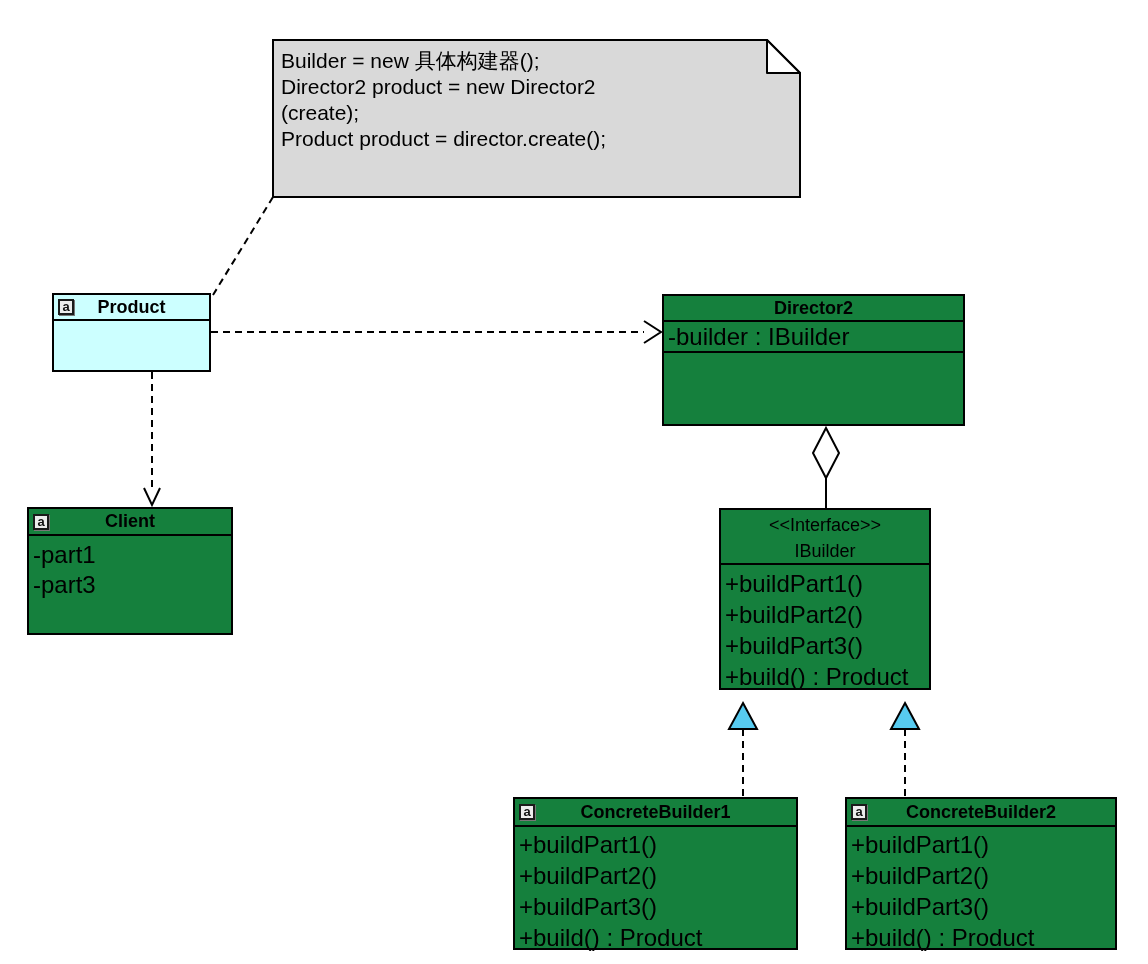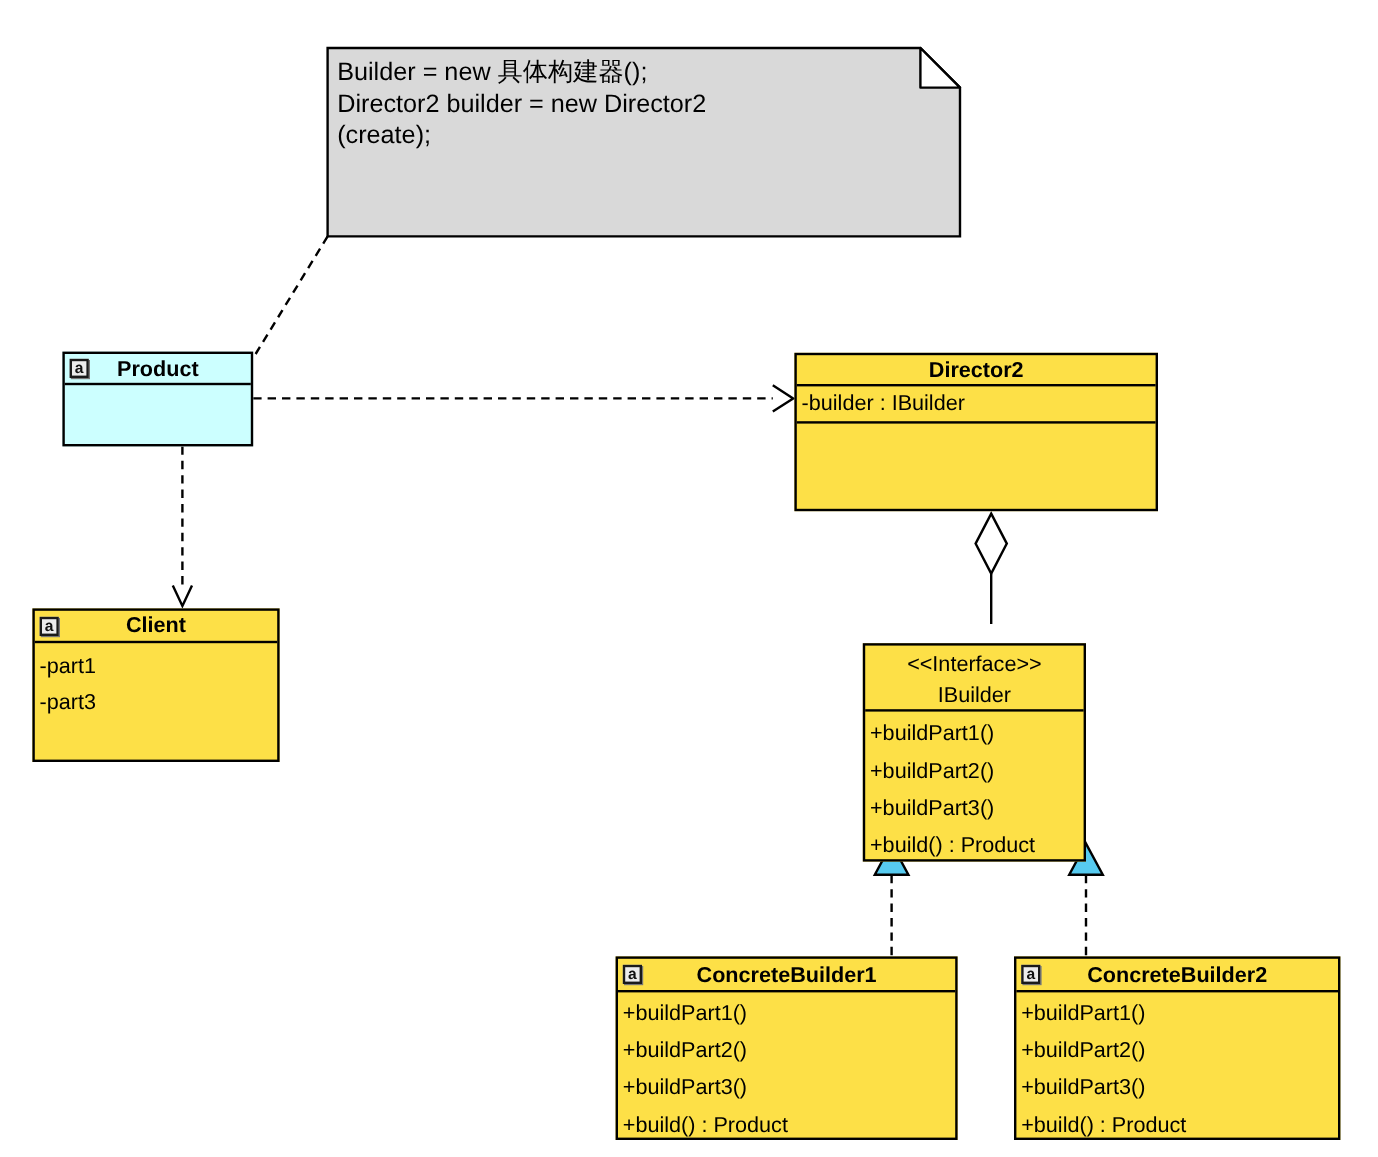--- a/index.html
+++ b/index.html
@@ -13,40 +13,40 @@
   svg.layer { position:absolute; left:0; top:0; }
 
   
   .note-text {
     position:absolute; left:281px; top:36px; width:505px;
     font-size:21px; line-height:26px; white-space:nowrap;
   }
 
   
   .uml-class {
-    position:absolute; background:#fde047; border:2px solid #000;
+    position:absolute; background:#15803d; border:2px solid #000;
   }
   .uml-class.light { background:#ccffff; }
   .cls-title {
     position:relative; border-bottom:2px solid #000;
     display:flex; align-items:center; justify-content:center;
     font-weight:bold; font-size:18px; white-space:nowrap;
   }
   .cls-header2 {
     border-bottom:2px solid #000; text-align:center;
     font-size:18px; line-height:26px; padding-top:2px; white-space:nowrap;
   }
   .cls-header2 .big { font-weight:normal; }
   .a-icon {
     position:absolute; left:4px; top:50%; transform:translateY(-50%);
     width:16px; height:16px; border:2px solid #1a1a1a; background:#ececec;
     font-size:13px; line-height:12px; font-weight:bold; text-align:center;
     color:#111; box-shadow:1px 1px 0 #777;
   }
-  .compartment { padding:2px 0 0 4px; font-size:18px; overflow:hidden; }
+  .compartment { padding:2px 0 0 4px; font-size:24px; overflow:hidden; }
   .member { height:31px; line-height:31px; white-space:nowrap; }
 </style>
 </head>
 <body>
 
 <div class="canvas">
 
   <svg class="layer" width="1148" height="964" viewBox="0 0 1148 964">
 
     <path d="M273,28 L767,28 L800,61 L800,185 L273,185 Z" stroke="#000" stroke-width="2" fill="#d9d9d9"></path>
@@ -75,22 +75,23 @@
     </g>
 
     <g>
       <polygon points="905,691 919,717 891,717" stroke="#000" stroke-width="2" fill="#57cbf0"></polygon>
       <line x1="905" y1="717" x2="905" y2="784" stroke="#000" stroke-width="2" stroke-dasharray="7 5"></line>
     </g>
   </svg>
 
   <div class="note-text">
     <div>Builder = new 具体构建器();</div>
-    <div>Director2 builder = new Director2</div>
+    <div>Director2 product = new Director2</div>
     <div>(create);</div>
+    <div>Product product = director.create();</div>
   </div>
 
   <div class="uml-class light" style="left:52px;top:281px;width:159px;height:79px;">
     <div class="cls-title" style="height:26px;">
       <span class="a-icon">a</span>
       <span>Product</span>
     </div>
     <div class="compartment"></div>
   </div>
 
@@ -107,21 +108,21 @@
     <div class="cls-title" style="height:27px;">
       <span class="a-icon">a</span>
       <span>Client</span>
     </div>
     <div class="compartment" style="padding-top:4px;">
       <div class="member" style="height:30px;line-height:30px;">-part1</div>
       <div class="member" style="height:30px;line-height:30px;">-part3</div>
     </div>
   </div>
 
-  <div class="uml-class" style="left:719px;top:524px;width:186px;height:182px;">
+  <div class="uml-class" style="left:719px;top:496px;width:212px;height:182px;">
     <div class="cls-header2" style="height:55px;">
       <div>&lt;&lt;Interface&gt;&gt;</div>
       <div class="big">IBuilder</div>
     </div>
     <div class="compartment" style="padding-top:3px;">
       <div class="member">+buildPart1()</div>
       <div class="member">+buildPart2()</div>
       <div class="member">+buildPart3()</div>
       <div class="member">+build() : Product</div>
     </div>

